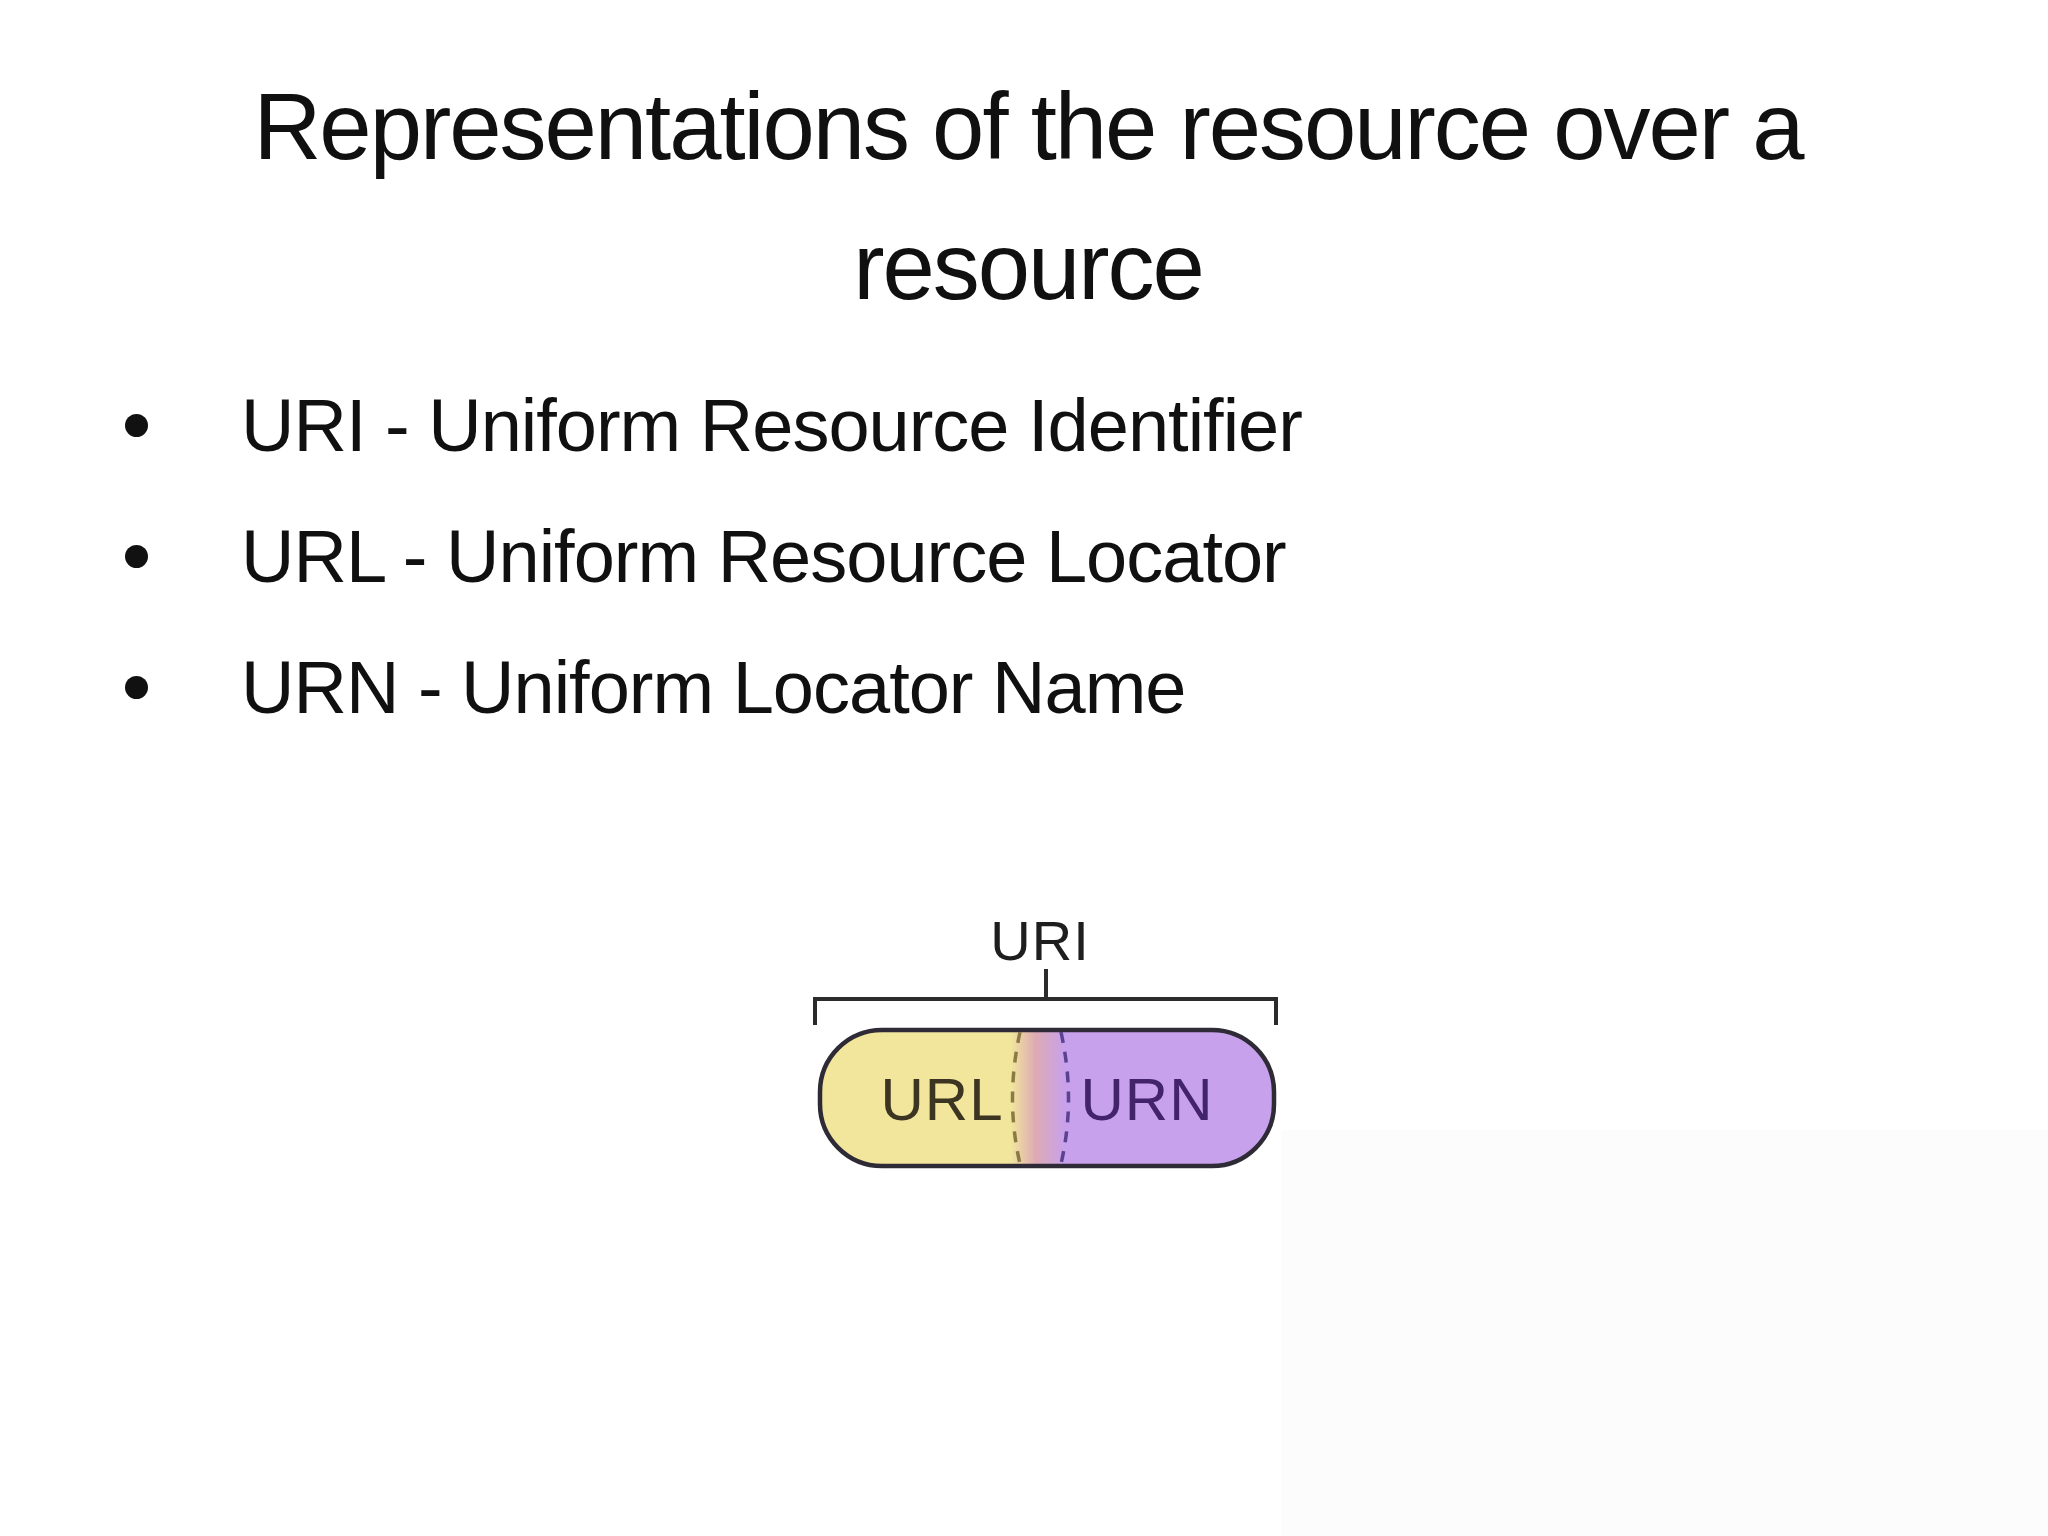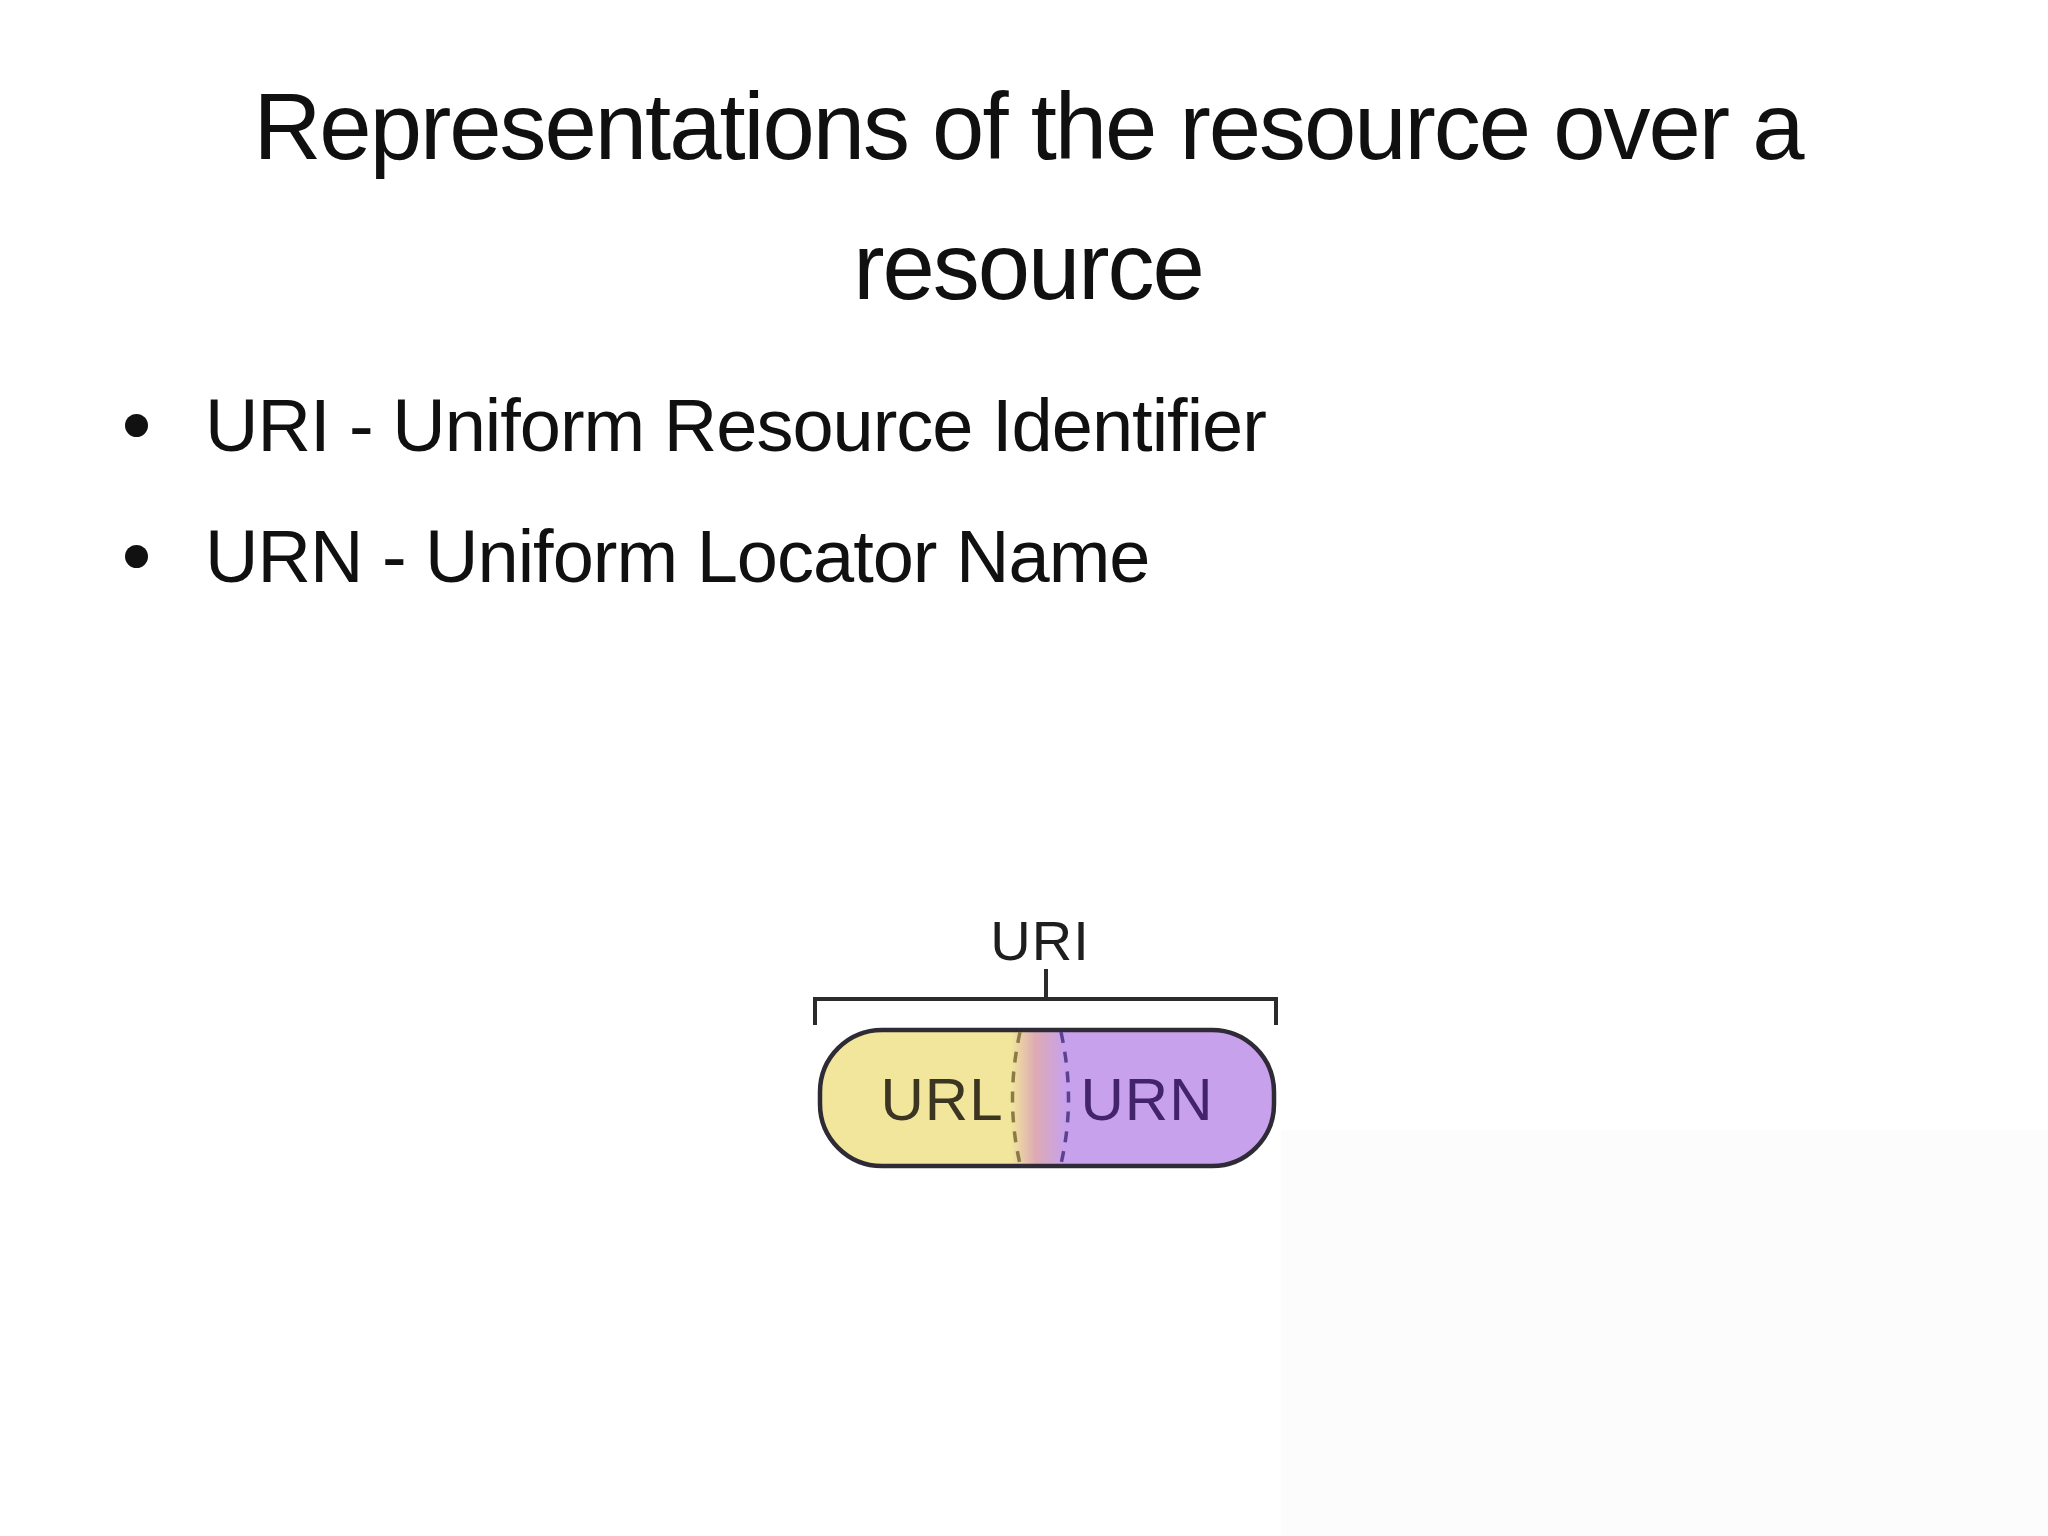--- a/index.html
+++ b/index.html
@@ -39,20 +39,21 @@
     top: 360px;
     left: 0;
     margin: 0;
     padding: 0;
     list-style: none;
   }
   .bullets li {
     display: flex;
     align-items: center;
     height: 131px;
+    gap: 36px;
   }
   .dot {
     flex: none;
     width: 23px;
     height: 23px;
     border-radius: 50%;
     background: #111111;
     margin-left: 125px;
   }
   .txt {
@@ -102,20 +103,24 @@
     <span class="title-line">resource</span>
   </h1>
 
   <ul class="bullets">
     <li>
       <span class="dot"></span>
       <span class="txt">URI - Uniform Resource Identifier</span>
     </li>
     <li>
       <span class="dot"></span>
+      <span class="txt">URL - Uniform Resource Locator</span>
+    </li>
+    <li>
+      <span class="dot"></span>
       <span class="txt">URN - Uniform Locator Name</span>
     </li>
   </ul>
 
   <div class="diagram">
     <svg viewBox="0 0 580 330" xmlns="http://www.w3.org/2000/svg">
       <defs>
         <linearGradient id="pillGrad" x1="0" y1="0" x2="1" y2="0">
           <stop offset="0" stop-color="#f2e69d"></stop>
           <stop offset="0.42" stop-color="#f2e69d"></stop>

